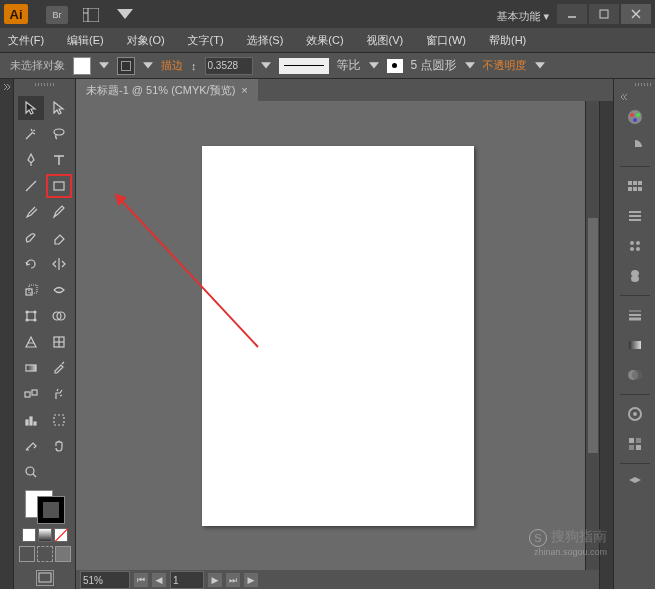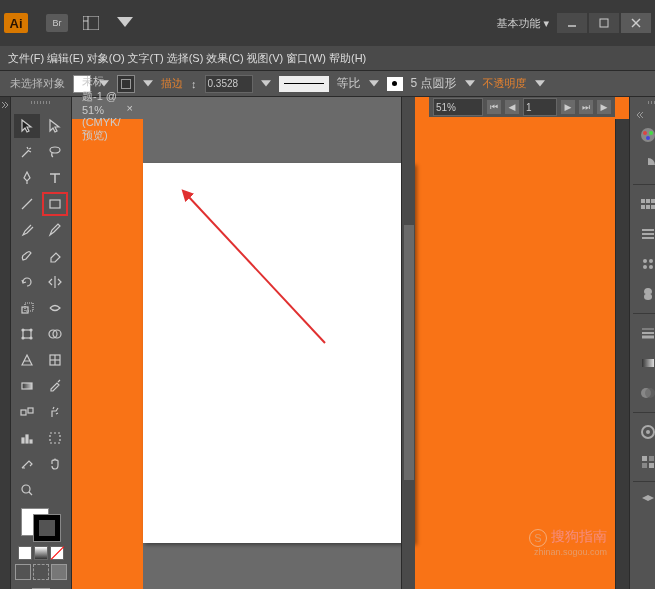--- a/index.html
+++ b/index.html
@@ -1,27 +1,27 @@
 <!DOCTYPE html>
 <html><head>
 <meta charset="utf-8">
 <style>
 *{margin:0;padding:0;box-sizing:border-box;font-family:"Microsoft YaHei",sans-serif;font-size:11px;color:#ccc;user-select:none}
 body{background:#4a4a4a;width:655px;height:589px;overflow:hidden;position:relative}
-.titlebar{height:46px;background:#3a3a3a;display:flex;align-items:center;padding:11px 4px}
+.titlebar{height:28px;background:#3a3a3a;display:flex;align-items:flex-end;padding:4px 4px}
 .ai-logo{width:24px;height:20px;background:#d87800;color:#2a1400;font-weight:bold;font-size:13px;display:flex;align-items:center;justify-content:center;border-radius:2px}
 .br-badge{width:22px;height:18px;background:#5a5a5a;margin-left:18px;display:flex;align-items:center;justify-content:center;font-size:9px;border-radius:2px}
 .layout-icon{width:22px;height:18px;margin-left:12px;display:flex;align-items:center;justify-content:center}
 .layout-icon svg{width:16px;height:14px}
 .spacer{flex:1}
 .workspace-label{color:#ccc;margin-right:8px}
 .win-btns{display:flex;gap:2px}
 .win-btn{width:30px;height:20px;background:#4a4a4a;display:flex;align-items:center;justify-content:center}
 .win-btn.close{background:#5a5a5a}
-.menubar{height:24px;background:#4a4a4a;display:flex;align-items:center;padding:12px 8px;gap:3px;border-bottom:1px solid #2a2a2a}
+.menubar{height:24px;background:#4a4a4a;display:flex;align-items:center;padding:12px 8px;gap:23px;border-bottom:1px solid #2a2a2a}
 .menubar span{color:#ddd;cursor:pointer}
 .optbar{height:26px;background:#535353;display:flex;align-items:center;padding:0 10px;gap:8px;border-bottom:1px solid #2a2a2a}
 .opt-label{color:#bbb}
 .swatch{width:18px;height:18px;background:#fff;border:1px solid #888}
 .swatch2{width:18px;height:18px;background:#333;border:1px solid #888;position:relative}
 .swatch2::after{content:"";position:absolute;inset:3px;border:1px solid #999}
 .dd{width:10px;height:10px}
 .stroke-label{color:#e08030}
 .num-input{width:48px;height:18px;background:#3a3a3a;border:1px solid #666;color:#ccc;padding:0 2px;font-size:10px}
 .line-preview{width:50px;height:16px;background:#eee;display:flex;align-items:center}
@@ -39,42 +39,42 @@
 .tool{width:26px;height:24px;display:flex;align-items:center;justify-content:center;position:relative}
 .tool svg{width:16px;height:16px;stroke:#ccc;fill:none;stroke-width:1.2}
 .tool.active{background:#3a3a3a}
 .tool.highlight{border:2px solid #e03030}
 .tool-colors{margin-top:6px;position:relative;width:40px;height:40px}
 .tc-fill{position:absolute;top:0;left:0;width:28px;height:28px;background:#fff;border:1px solid #888}
 .tc-stroke{position:absolute;bottom:0;right:0;width:28px;height:28px;background:#000;border:1px solid #888}
 .tc-stroke::after{content:"";position:absolute;inset:5px;background:#535353}
 .tool-mini{display:flex;gap:2px;margin-top:4px}
 .tool-mini div{width:14px;height:14px}
-.canvas-area{flex:1;background:#f97316;display:flex;flex-direction:row;position:relative}
+.canvas-area{flex:1;background:#a3a3a3;display:flex;flex-direction:column;position:relative}
 .doc-tab{height:22px;background:#535353;display:flex;align-items:center}
 .doc-tab-inner{height:22px;background:#6a6a6a;padding:0 10px;display:flex;align-items:center;gap:6px}
 .doc-tab-close{font-size:11px;cursor:pointer}
 .extra-tool-strip{position:absolute;right:0;top:22px;width:14px;height:calc(100% - 22px);background:#3a3a3a;border-left:1px solid #2a2a2a}
 .canvas-viewport{flex:1;background:#6a6a6a;display:flex;align-items:center;justify-content:center;position:relative;margin-right:14px}
 .artboard{width:272px;height:380px;background:#fff;box-shadow:2px 2px 4px rgba(0,0,0,0.4)}
 .scrollbar-v{position:absolute;right:0;top:0;width:14px;height:100%;background:#4a4a4a;border-left:1px solid #2a2a2a}
 .scrollbar-v .thumb{position:absolute;top:25%;left:2px;width:10px;height:50%;background:#6a6a6a}
 .arrow-annotation{position:absolute;top:86px;left:32px;pointer-events:none}
 .statusbar{height:20px;background:#535353;display:flex;align-items:center;padding:0 4px;gap:4px;margin-right:14px}
 .zoom-sel{width:50px;height:16px;background:#3a3a3a;border:1px solid #666;font-size:10px;padding:8px 2px}
 .nav-btn{width:14px;height:14px;background:#6a6a6a;display:flex;align-items:center;justify-content:center;font-size:9px}
 .status-label{flex:1;text-align:center;color:#ccc}
 .right-panels{width:42px;background:#535353;border-left:1px solid #2a2a2a;display:flex;flex-direction:column;align-items:center;padding-top:4px;gap:2px}
 .rp-header{width:36px;height:8px;display:flex;justify-content:flex-end;padding-right:2px}
 .rp-header::after{content:"";width:16px;height:3px;background:repeating-linear-gradient(90deg,#888 0 1px,transparent 1px 3px)}
 .rp-item{width:30px;height:28px;display:flex;align-items:center;justify-content:center}
 .rp-item svg{width:18px;height:18px;stroke:#ccc;fill:#ccc;stroke-width:0}
 .rp-sep{width:30px;height:1px;background:#3a3a3a;margin:3px 0}
 .watermark{position:absolute;right:48px;bottom:32px;opacity:0.45;text-align:right}
-.watermark .big{font-size:14px;color:#f0abfc}
+.watermark .big{font-size:14px;color:#a3a3a3}
 .watermark .small{font-size:9px;color:#ccc}
 .watermark .circ{width:18px;height:18px;border:1.5px solid #eee;border-radius:50%;display:inline-flex;align-items:center;justify-content:center;font-size:11px;vertical-align:middle;margin-right:4px}
 </style>
 </head>
 <body>
 
 <div class="titlebar">
   <div class="ai-logo">Ai</div>
   <div class="br-badge">Br</div>
   <div class="layout-icon">

